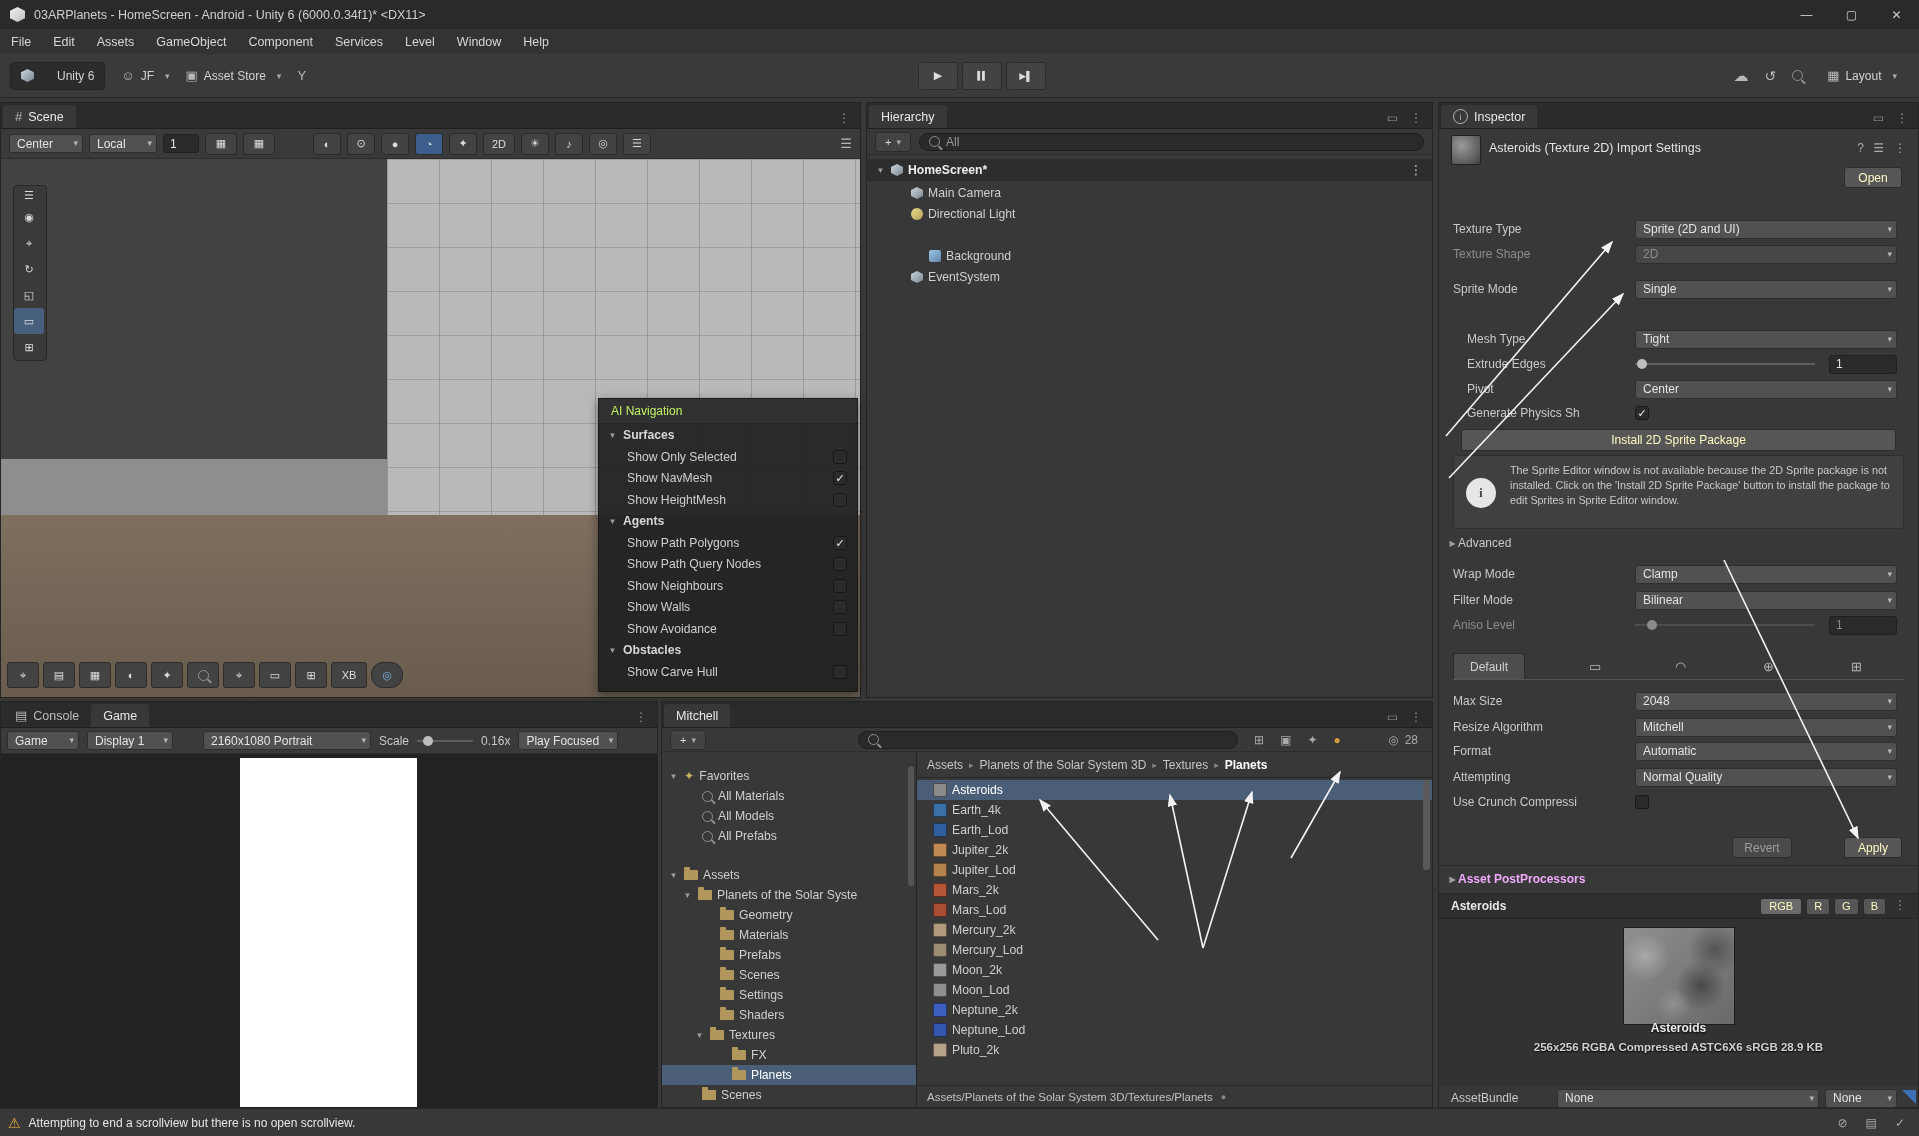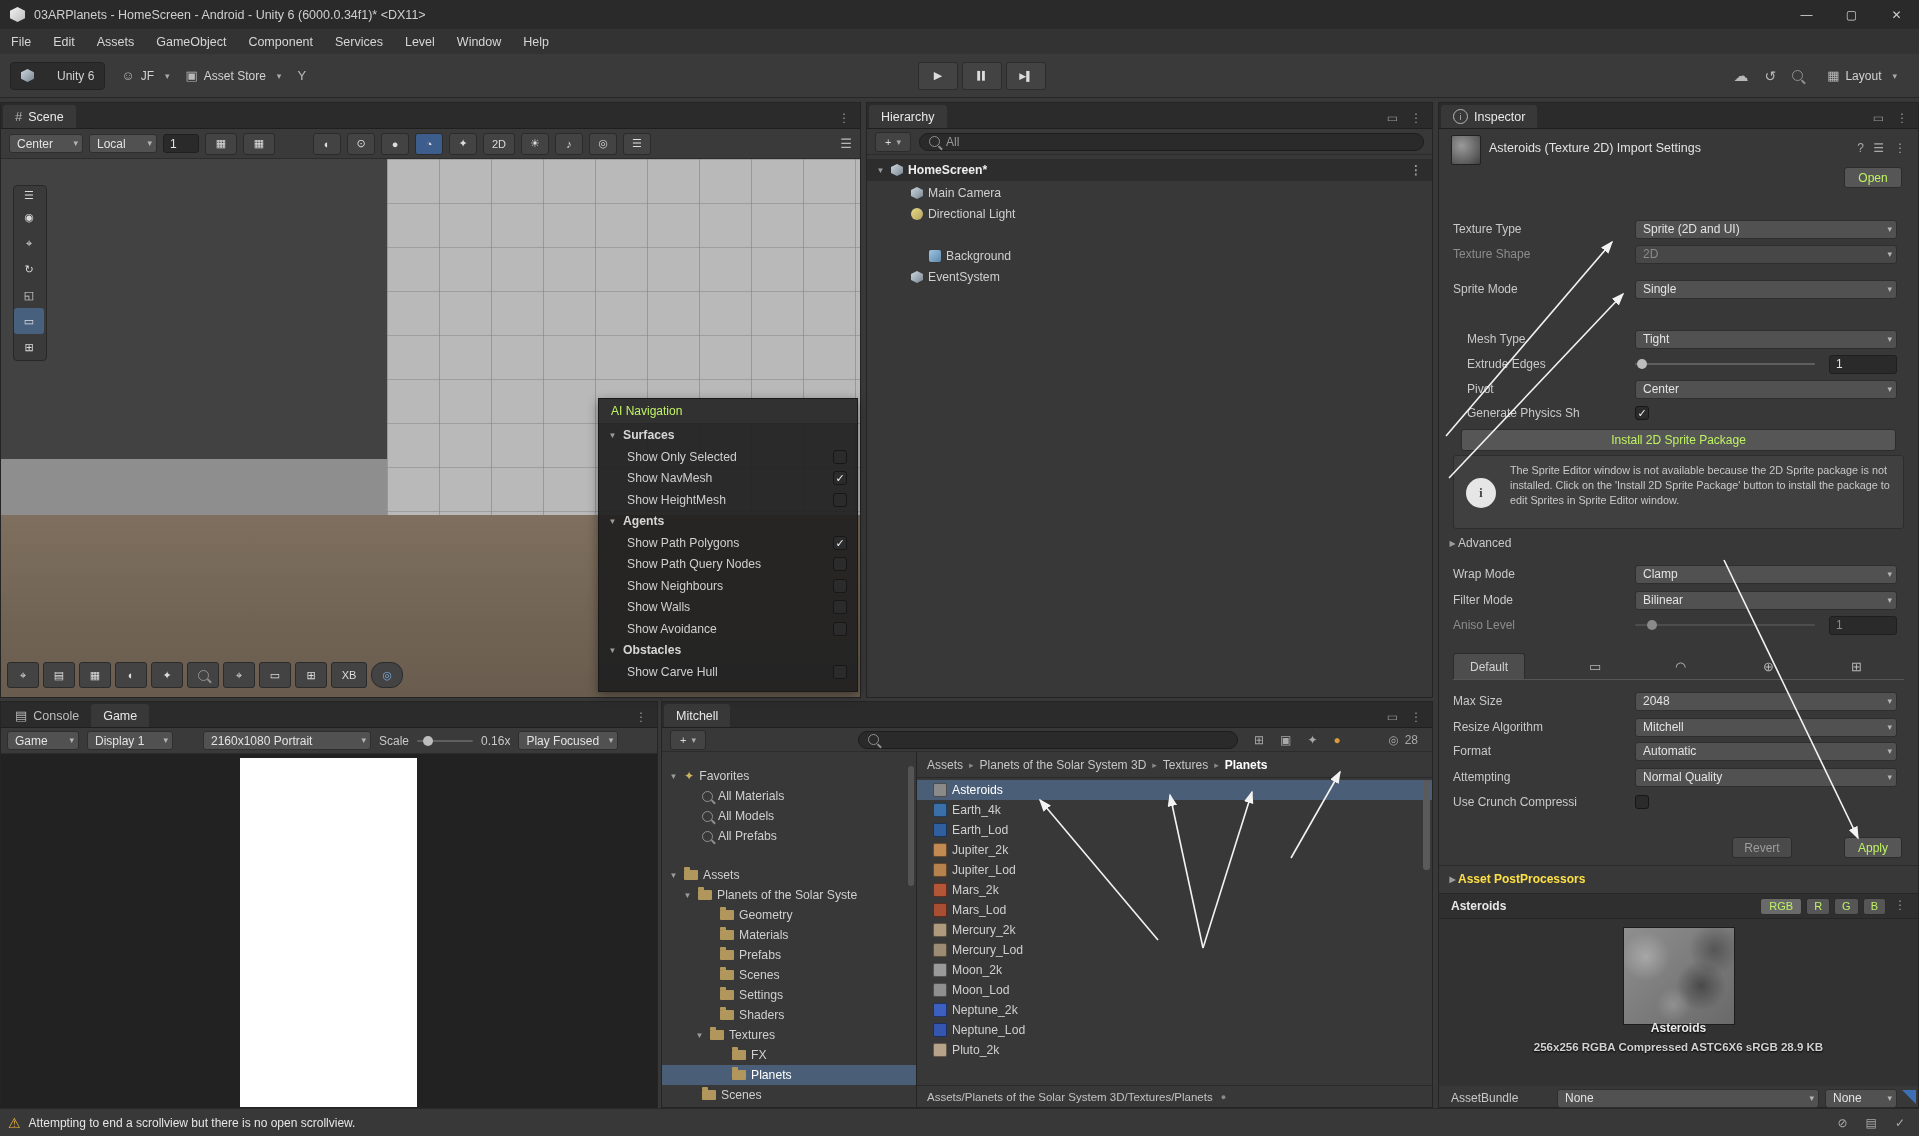--- a/index.html
+++ b/index.html
@@ -22,21 +22,21 @@
   .tabbar{position:absolute;left:0;top:0;right:0;height:26px;background:#2b2b2b;display:flex;align-items:flex-end;padding-left:2px;border-bottom:1px solid #1f1f1f;box-sizing:border-box}
   .tab{height:23px;padding:0 12px;display:flex;align-items:center;gap:6px;color:#bdbdbd;font-size:12.5px;border-radius:3px 3px 0 0}
   .tab.active{background:#383838;color:#e8e8e8}
   .tab-right{margin-left:auto;display:flex;align-items:center;gap:12px;padding:0 10px 3px 0;color:#9a9a9a}
   .dd{background:#515151;border:1px solid #2e2e2e;border-radius:3px;height:19px;display:flex;align-items:center;padding:0 18px 0 7px;position:relative;white-space:nowrap;overflow:hidden;font-size:12px;color:#e3e3e3;box-sizing:border-box}
   .dd::after{content:"▾";position:absolute;right:4px;top:3px;font-size:9px;color:#b5b5b5}
   .dd.dim{color:#8c8c8c;background:#474747}
   .numfield{background:#2a2a2a;border:1px solid #1f1f1f;border-radius:3px;height:19px;display:flex;align-items:center;padding:0 6px;color:#e3e3e3;box-sizing:border-box}
   .numfield.dim{color:#8c8c8c}
   .cb{width:14px;height:14px;background:#2b2b2b;border:1px solid #171717;border-radius:3px;display:flex;align-items:center;justify-content:center;font-size:11px;color:#ecf2f6;box-sizing:border-box}
-  .btn{background:#565656;border:1px solid #2c2c2c;border-radius:3px;height:21px;display:flex;align-items:center;justify-content:center;color:#bef264;font-size:12px;padding:0 10px;box-sizing:border-box}
+  .btn{background:#565656;border:1px solid #2c2c2c;border-radius:3px;height:21px;display:flex;align-items:center;justify-content:center;color:#fef9c3;font-size:12px;padding:0 10px;box-sizing:border-box}
   .btn.dim{background:#4a4a4a;color:#9d9d9d}
   .search{background:#2a2a2a;border:1px solid #1d1d1d;border-radius:10px;height:18px;display:flex;align-items:center;gap:6px;padding:0 9px;color:#9a9a9a;font-size:12px;box-sizing:border-box}
   .lens{width:9px;height:9px;border:1.5px solid #909090;border-radius:50%;position:relative;flex:0 0 auto}
   .lens::after{content:"";position:absolute;width:5px;height:1.5px;background:#909090;transform:rotate(45deg);right:-4px;bottom:-2px}
   .folder{width:14px;height:10px;background:#b1975c;border-radius:1px;position:relative;flex:0 0 auto}
   .folder::before{content:"";position:absolute;left:0;top:-3px;width:6px;height:3px;background:#b1975c;border-radius:1px 1px 0 0}
   .cube{width:12px;height:12px;background:linear-gradient(135deg,#cdd6dd 0%,#9fabb5 55%,#77828c 100%);clip-path:polygon(50% 0,100% 25%,100% 75%,50% 100%,0 75%,0 25%);flex:0 0 auto}
   .exp::before{content:"▼";font-size:8px;color:#9c9c9c;width:11px;display:inline-block;text-align:center}
   .col::before{content:"▶";font-size:8px;color:#9c9c9c;width:11px;display:inline-block;text-align:center}
   .noexp::before{content:"";width:11px;display:inline-block}
@@ -578,21 +578,21 @@
     <div class="irow" style="top:689px">
       <span class="ilabel" style="margin-left:14px;width:176px">Use Crunch Compressi</span>
       <span class="cb" style="position:absolute;left:196px"></span>
     </div>
 
     <span class="btn dim abs" style="right:126px;top:734px;width:60px">Revert</span>
     <span class="btn abs" style="right:16px;top:734px;width:58px">Apply</span>
 
     <div class="abs" style="left:0;right:0;top:762px;height:1px;background:#2a2a2a"></div>
     <div class="irow col" style="top:766px;padding-left:8px;font-weight:bold">
-        <span class="ilabel" style="font-weight:bold;color:#fde047">Asset PostProcessors</span>
+        <span class="ilabel" style="font-weight:bold;color:#f0abfc">Asset PostProcessors</span>
       </div>
 
     <div class="abs" style="left:0;right:0;top:790px;height:26px;background:#2f2f2f;border-top:1px solid #262626;border-bottom:1px solid #262626;display:flex;align-items:center;padding:0 12px;box-sizing:border-box">
       <span style="font-weight:bold;color:#e8e8e8">Asteroids</span>
       <span style="margin-left:auto;display:flex;gap:4px">
         <span class="btn" style="height:17px;padding:0 8px;font-size:11px;background:#6a6a6a">RGB</span>
         <span class="btn" style="height:17px;padding:0 7px;font-size:11px">R</span>
         <span class="btn" style="height:17px;padding:0 7px;font-size:11px">G</span>
         <span class="btn" style="height:17px;padding:0 7px;font-size:11px">B</span>
         <span style="color:#9a9a9a;margin-left:4px">⋮</span>

